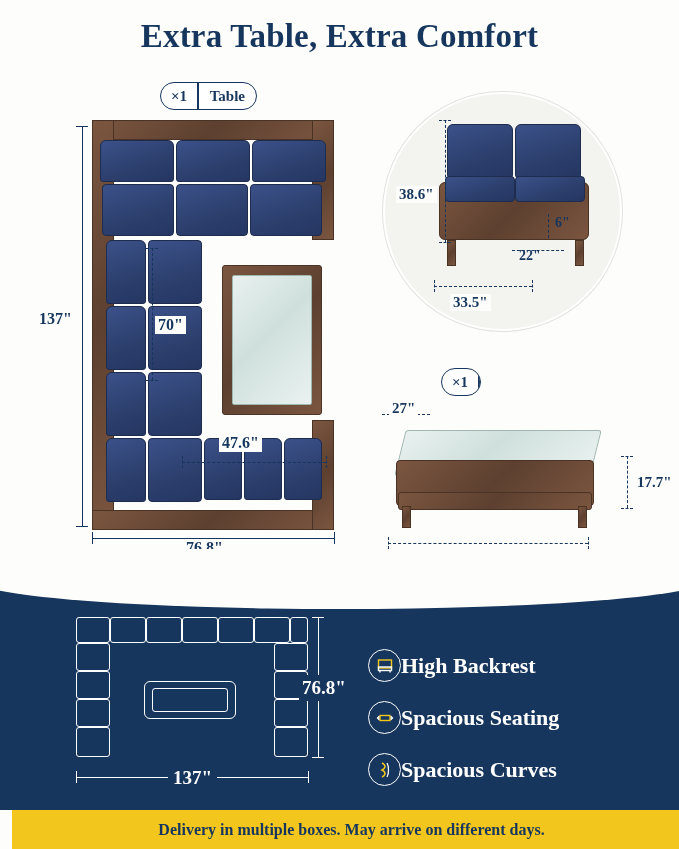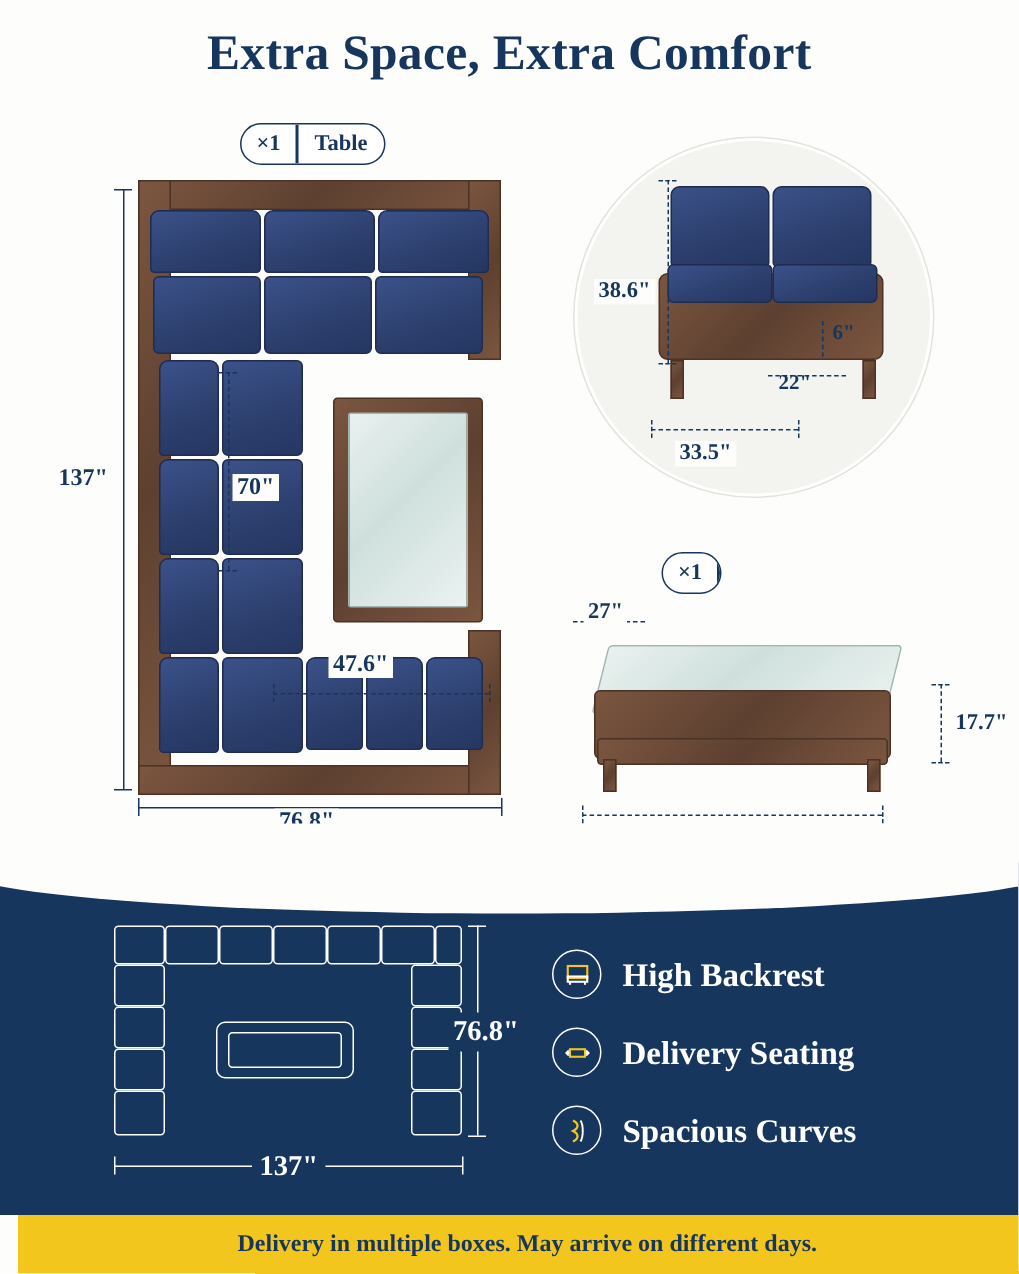--- a/index.html
+++ b/index.html
@@ -179,21 +179,21 @@
     position: absolute;
     border: 1.6px solid #ffffff;
     box-sizing: border-box;
     border-radius: 3px;
     background: transparent;
   }
   .feature-row {
     position: absolute;
     display: flex;
     align-items: center;
-    gap: 14px;
+    margin-top: 16px;
   }
   .feature-icon {
     width: 31px;
     height: 31px;
     border-radius: 50%;
     border: 1.6px solid #ffffff;
     display: flex;
     align-items: center;
     justify-content: center;
   }
@@ -231,21 +231,21 @@
     font-weight: bold;
     font-size: 16px;
     color: #16365d;
   }
 </style>
 </head>
 <body>
 
 <div class="page">
 
-  <div class="title">Extra Space, Extra Comfort</div>
+  <div class="title">Extra Table, Extra Comfort</div>
 
   <div class="pill" id="pill-sofa">
     <div class="qty">×1</div>
     <div class="divider"></div>
     <div class="label">Table</div>
   </div>
 
   <div class="pill" id="pill-table">
     <div class="qty">×1</div>
     <div class="divider"></div>
@@ -416,21 +416,21 @@
     <div class="feature-row" style="left:368px; top:110px;">
       <div class="feature-icon">
         <svg width="18" height="18" viewBox="0 0 18 18">
           <rect x="4" y="6.5" width="10" height="5" fill="none" stroke="#f3c61e" stroke-width="1.4"></rect>
           <line x1="1.5" y1="9" x2="3.5" y2="9" stroke="#ffffff" stroke-width="1.4"></line>
           <line x1="14.5" y1="9" x2="16.5" y2="9" stroke="#ffffff" stroke-width="1.4"></line>
           <polyline points="3.2,7.2 1.5,9 3.2,10.8" fill="none" stroke="#ffffff" stroke-width="1.2"></polyline>
           <polyline points="14.8,7.2 16.5,9 14.8,10.8" fill="none" stroke="#ffffff" stroke-width="1.2"></polyline>
         </svg>
       </div>
-      <div class="feature-label">Delivery Seating</div>
+      <div class="feature-label">Spacious Seating</div>
     </div>
 
     <div class="feature-row" style="left:368px; top:162px;">
       <div class="feature-icon">
         <svg width="18" height="18" viewBox="0 0 18 18">
           <path d="M6 2 C10 4, 10 7, 6 9 C10 11, 10 14, 6 16" fill="none" stroke="#f3c61e" stroke-width="1.5"></path>
           <path d="M11 2 C13 5, 13 13, 11 16" fill="none" stroke="#ffffff" stroke-width="1.3"></path>
         </svg>
       </div>
       <div class="feature-label">Spacious Curves</div>

